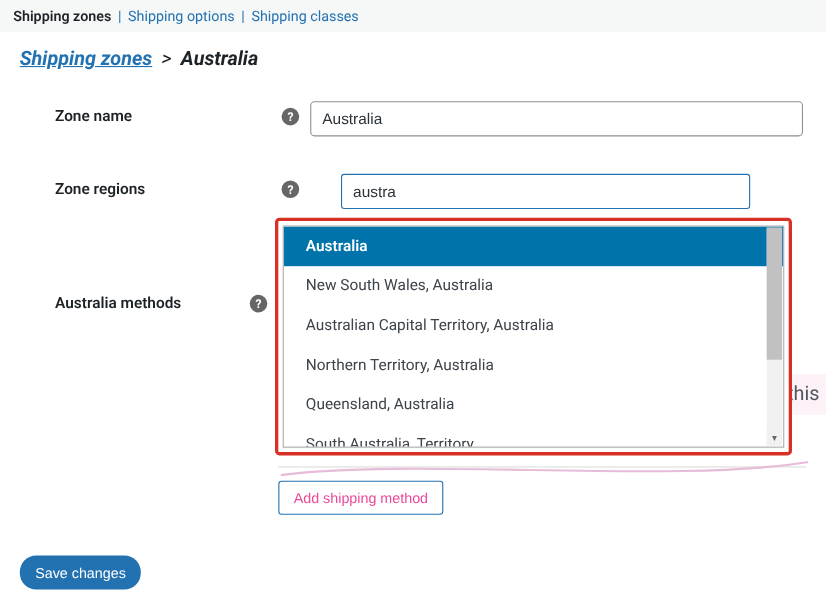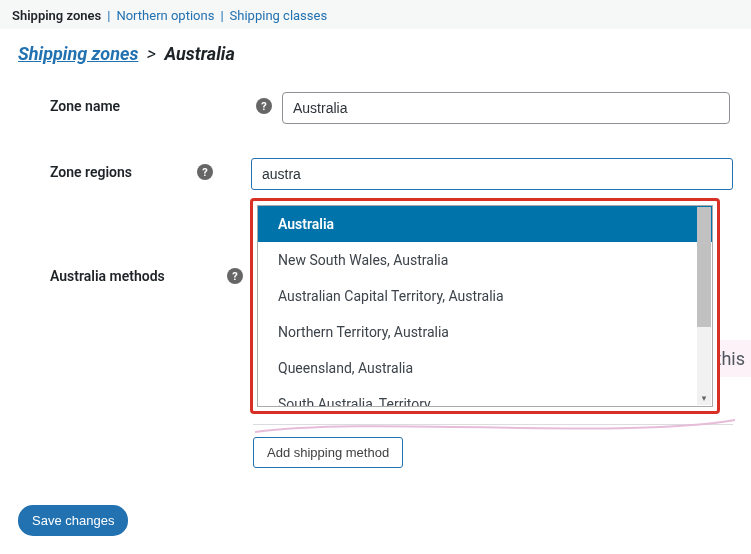--- a/index.html
+++ b/index.html
@@ -91,21 +91,21 @@
       width: 448px;
       height: 32px;
       border: 1px solid #8c8f94;
       border-radius: 4px;
       padding: 0 10px;
       font-size: 14px;
       color: #2c3338;
       background: #fff;
     }
     .select-input {
-      width: 482px;
+      width: 372px;
       min-height: 32px;
       border: 1px solid #2271b1;
       border-radius: 3px;
       padding: 5px 10px;
       font-size: 14px;
       color: #2c3338;
       background: #fff;
       outline: none;
     }
     .row-name { margin-bottom: 34px; }
@@ -184,21 +184,21 @@
       padding: 8px 6px;
     }
     .panel-sep {
       height: 1px;
       background: #dcdcde;
       margin: 12px 0;
     }
     .add-method-btn {
       display: inline-block;
       border: 1px solid #2271b1;
-      color: #404040;
+      color: #ec4899;
       background: #fff;
       border-radius: 3px;
       padding: 7px 13px;
       font-size: 13px;
       cursor: pointer;
     }
     .save-btn {
       position: absolute;
       left: 18px;
       bottom: 18px;
@@ -219,21 +219,21 @@
       overflow: hidden;
       pointer-events: none;
     }
   </style>
 </head>
 <body>
 
 <div class="tabs-bar">
   <span class="tab active">Shipping zones</span>
   <span class="sep">|</span>
-  <span class="tab">Northern options</span>
+  <span class="tab">Shipping options</span>
   <span class="sep">|</span>
   <span class="tab">Shipping classes</span>
 </div>
 
 <div class="content">
 
   <div class="breadcrumb">
     <a href="#">Shipping zones</a>
     <span class="arrow">&gt;</span>
     <span>Australia</span>

